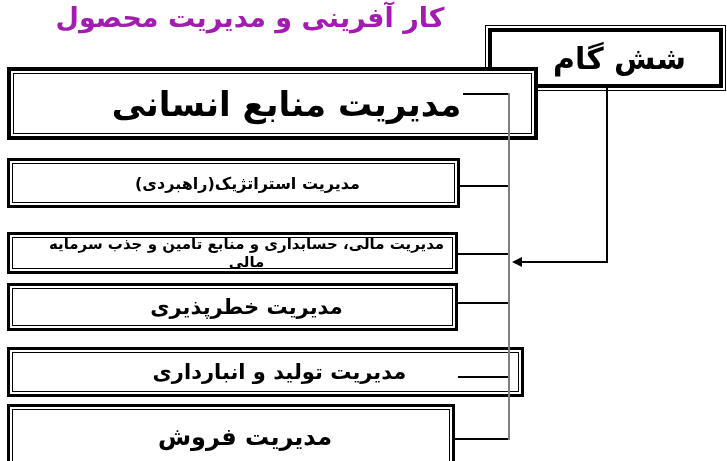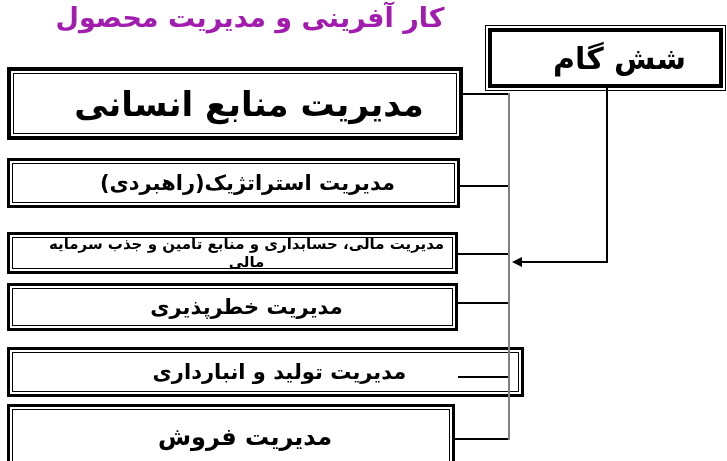--- a/index.html
+++ b/index.html
@@ -34,22 +34,22 @@
   }
   
   .box.inner-line::after {
     content: "";
     position: absolute;
     inset: 2px;
     border: 1px solid #000;
     pointer-events: none;
   }
   .box .lbl { direction: rtl; display: block; width: 100%; padding: 0 8px; margin-left: 28px; }
-  .b1 { left: 7px;  top: 67px;  width: 456px; height: 73px; border-width: 4px; font-size: 34px; justify-content: center; }
-  .b2 { left: 7px;  top: 158px; width: 453px; height: 50px; font-size: 21px; }
+  .b1 { left: 7px;  top: 67px;  width: 531px; height: 73px; border-width: 4px; font-size: 34px; justify-content: center; }
+  .b2 { left: 7px;  top: 158px; width: 453px; height: 50px; font-size: 16px; }
   .b3 { left: 7px;  top: 232px; width: 451px; height: 42px; font-size: 15px; }
   .b4 { left: 7px;  top: 283px; width: 451px; height: 48px; font-size: 21px; }
   .b5 { left: 7px;  top: 347px; width: 517px; height: 50px; font-size: 21px; }
   .b6 { left: 7px;  top: 404px; width: 448px; height: 65px; font-size: 24px; }
   
   .step {
     left: 488px; top: 28px; width: 235px; height: 60px;
     border-width: 4px;
     font-size: 30px;
     outline: 1px solid #000;

